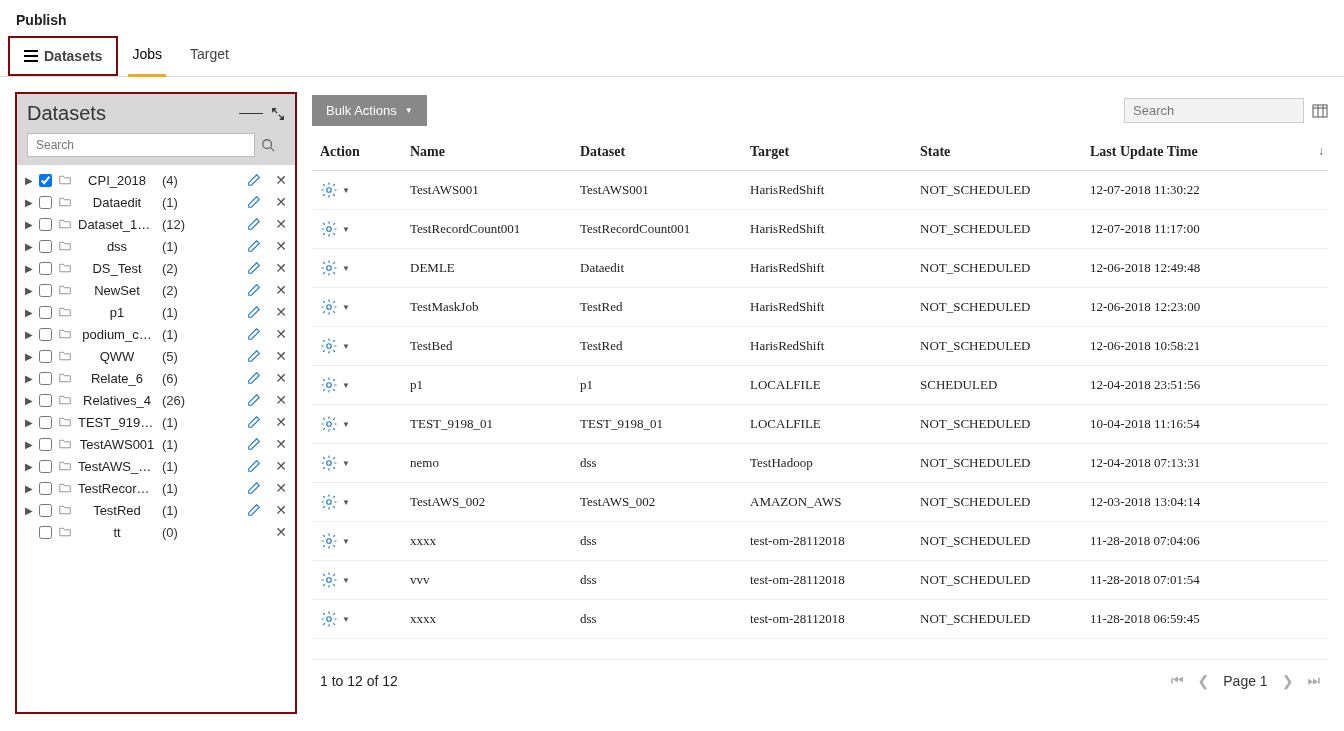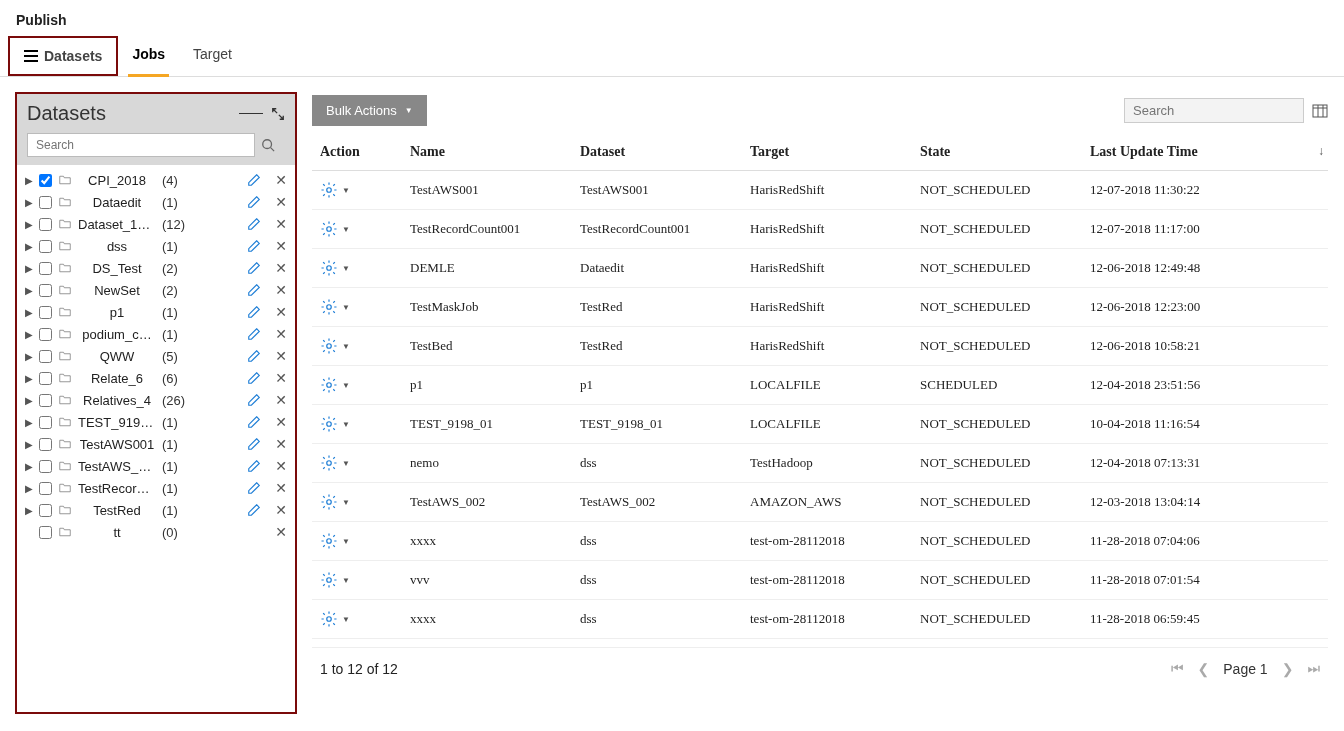--- a/index.html
+++ b/index.html
@@ -1,21 +1,21 @@
 <!DOCTYPE html>
 <html><head>
 <meta charset="utf-8">
 <style>
 * { box-sizing: border-box; margin: 0; padding: 0; }
 body { font-family: -apple-system, BlinkMacSystemFont, "Segoe UI", sans-serif; font-size: 13px; color: #222; background: #fff; }
 .page-title { font-weight: 600; font-size: 14px; padding: 12px 16px 8px; }
 .tabs { display: flex; border-bottom: 1px solid #ddd; padding-left: 8px; }
 .tab { padding: 10px 14px; cursor: pointer; font-size: 14px; color: #444; position: relative; }
 .tab.active-datasets { border: 2px solid #7a0a0a; font-weight: 600; display: flex; align-items: center; gap: 6px; }
-.tab.active-jobs { font-weight: 700; color: #000; }
+.tab.active-jobs { font-weight: 400; color: #000; }
 .tab.active-jobs::after { content: ""; position: absolute; bottom: -1px; left: 10px; right: 10px; height: 3px; background: #f5a623; }
 .hamburger-lines { width: 14px; height: 12px; display: flex; flex-direction: column; justify-content: space-between; }
 .hamburger-lines span { height: 2px; background: #000; }
 
 .main-area { display: flex; padding: 16px; gap: 16px; }
 .sidebar { width: 280px; border: 1px solid #999; background: #fff; display: flex; flex-direction: column; height: 620px; outline: 2px solid #7a0a0a; outline-offset: -1px; }
 .sidebar-header { background: #d8d8d8; padding: 8px 10px; display: flex; align-items: center; justify-content: space-between; }
 .sidebar-title { font-size: 20px; color: #333; }
 .sidebar-header-icons { display: flex; gap: 8px; align-items: center; color: #444; }
 .minus-line { width: 24px; height: 1px; background: #333; }
@@ -49,21 +49,21 @@
 
 .table { width: 100%; border-collapse: collapse; font-family: Liberation Serif, serif; }
 .table th { text-align: left; font-weight: 600; font-size: 14px; padding: 10px 8px; border-bottom: 1px solid #ddd; }
 .table th.sort { position: relative; }
 .table th.sort .arrow { position: absolute; right: 4px; font-size: 12px; color: #555; }
 .table td { padding: 10px 8px; border-bottom: 1px solid #eee; font-size: 13px; }
 .action-cell { display: flex; align-items: center; gap: 4px; color: #1e7ed6; }
 .gear-svg { width: 18px; height: 18px; }
 .action-caret { font-size: 8px; color: #555; }
 
-.pager { display: flex; align-items: center; padding: 12px 8px 0; border-top: 1px solid #eee; margin-top: 8px; }
+.pager { display: flex; align-items: center; padding: 12px 8px 0; border-top: 1px solid #eee; margin-top: 20px; }
 .pager-info { font-size: 14px; }
 .pager-spacer { flex: 1; }
 .pager-controls { display: flex; align-items: center; gap: 14px; color: #aaa; font-size: 14px; }
 .pager-controls .page-label { color: #333; }
 svg { display: block; }
 </style>
 </head>
 <body>
 
 <div class="page-title">Publish</div>

